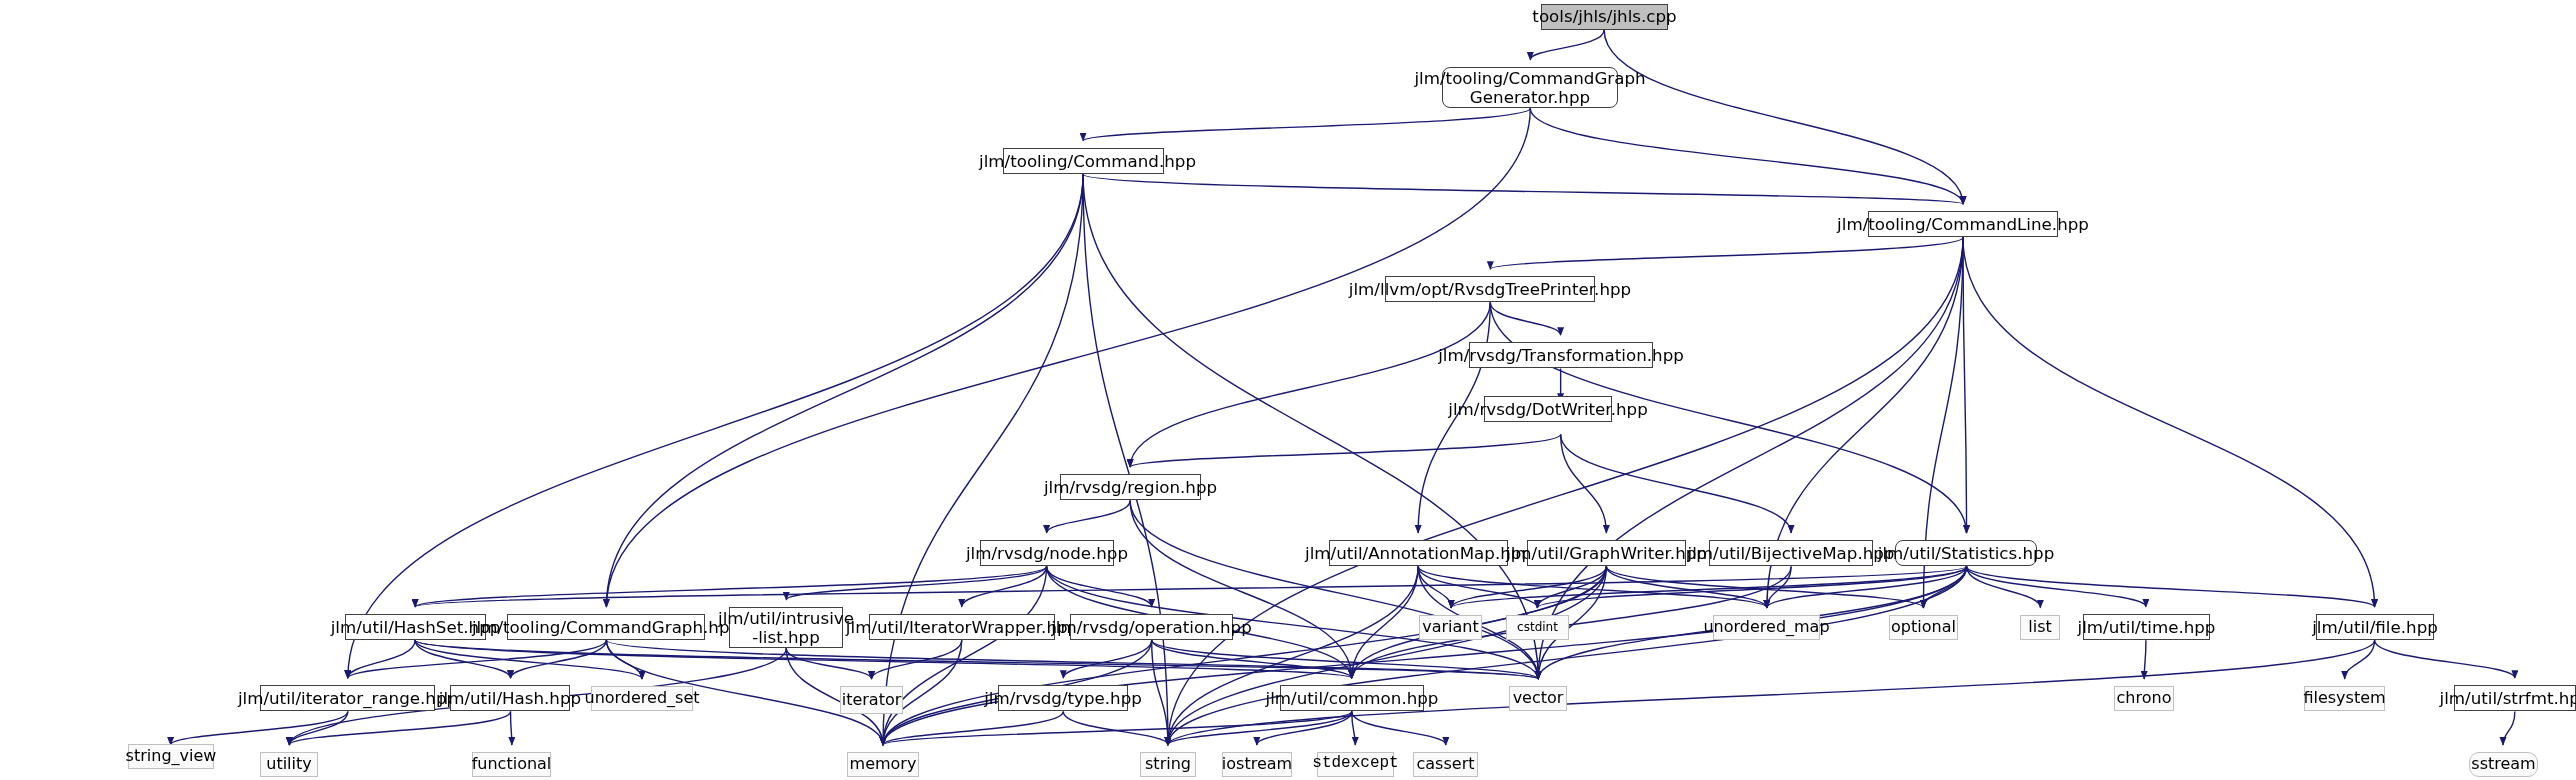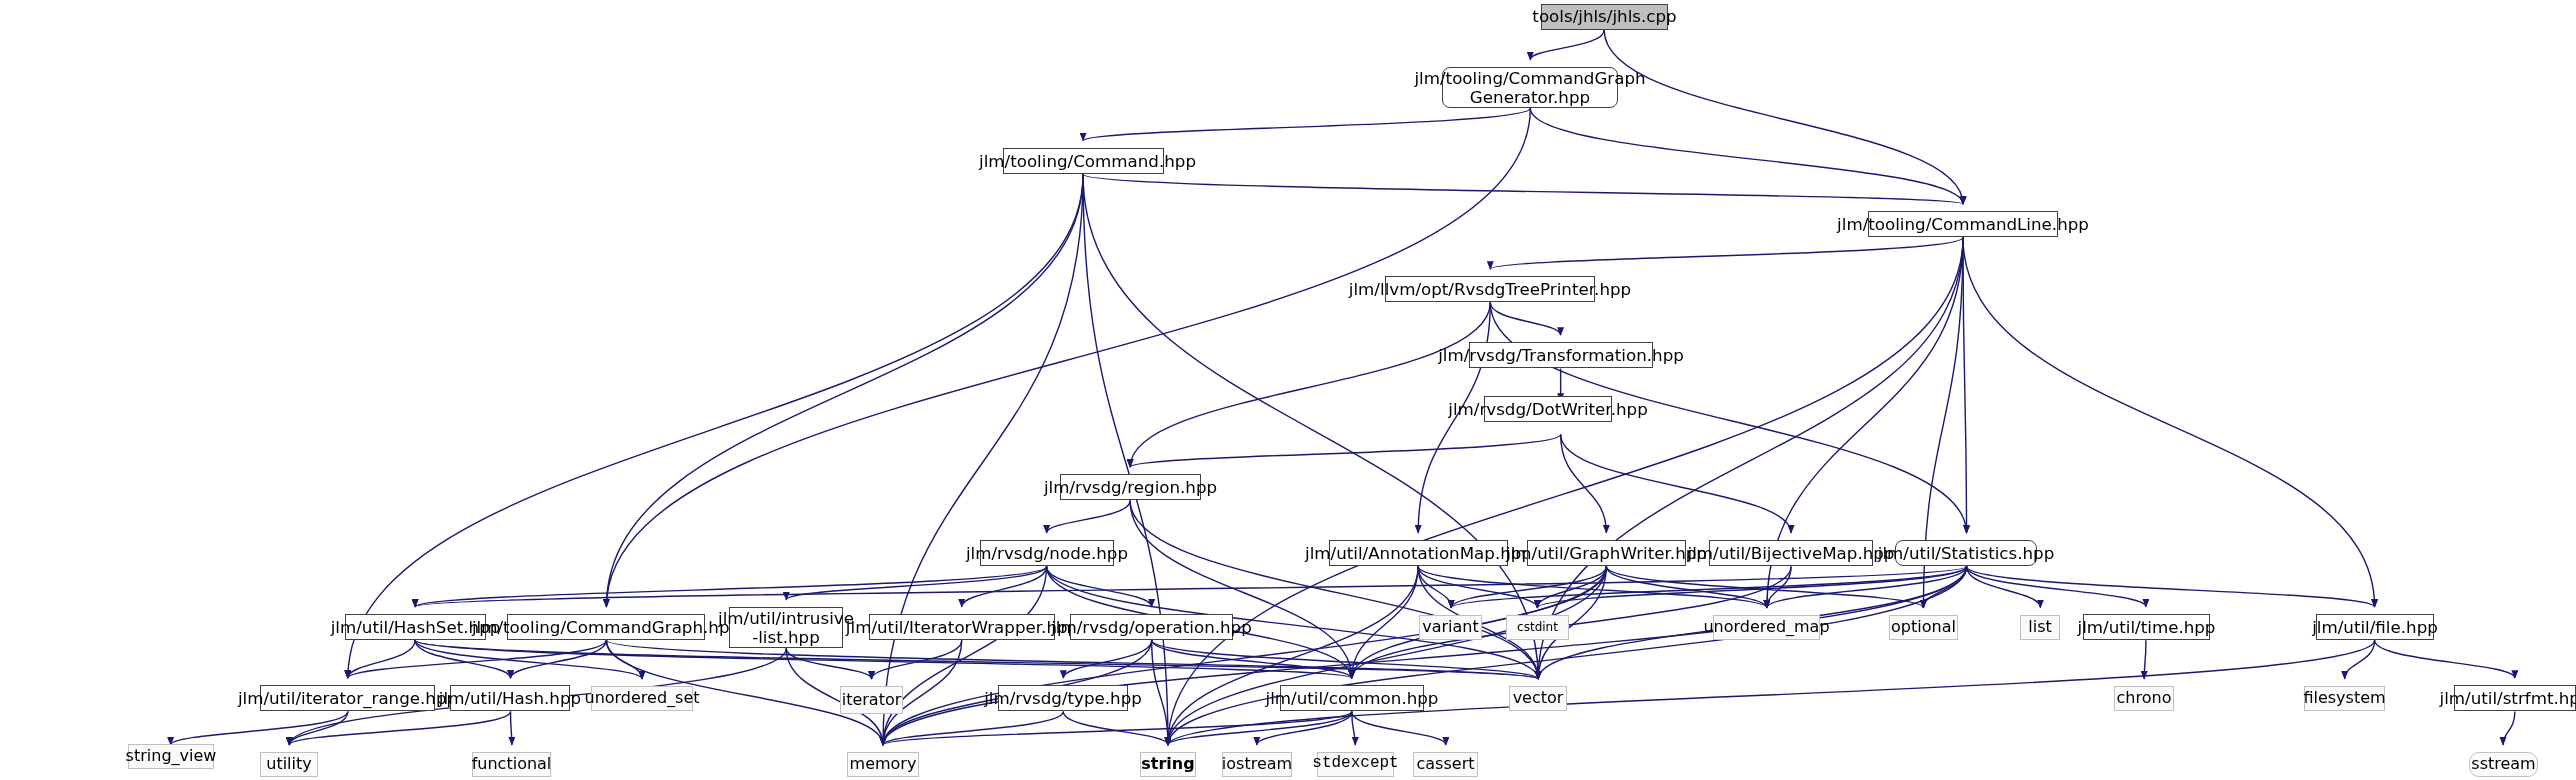--- a/index.html
+++ b/index.html
@@ -160,20 +160,20 @@
       <div class="node hdr" style="left: 998px; top: 685px; width: 130px; height: 26px;">jlm/rvsdg/type.hpp</div>
       <div class="node hdr" style="left: 1280px; top: 685px; width: 144px; height: 26px;">jlm/util/common.hpp</div>
       <div class="node sys" style="left: 1509px; top: 686px; width: 58px; height: 24.6px; font-size: 16px;">vector</div>
       <div class="node sys" style="left: 2114px; top: 686px; width: 60px; height: 24.6px; font-size: 16px;">chrono</div>
       <div class="node sys" style="left: 2304px; top: 686px; width: 81px; height: 24.6px; font-size: 16px;">filesystem</div>
       <div class="node hdr" style="left: 2454px; top: 685px; width: 122px; height: 26px;">jlm/util/strfmt.hpp</div>
       <div class="node sys" style="left: 128px; top: 716px; width: 86px; height: 24.6px; font-size: 16px; margin-top: 28px;">string_view</div>
       <div class="node sys" style="left: 260px; top: 752px; width: 58px; height: 24.6px; font-size: 16px;">utility</div>
       <div class="node sys" style="left: 472px; top: 752px; width: 79px; height: 24.6px; font-size: 16px;">functional</div>
       <div class="node sys" style="left: 847px; top: 752px; width: 72px; height: 24.6px; font-size: 16px;">memory</div>
-      <div class="node sys" style="left: 1140px; top: 752px; width: 56px; height: 24.6px; font-size: 16px; font-weight: bold;">string</div>
+      <div class="node sys" style="left: 1140px; top: 752px; width: 56px; height: 24.6px; font-size: 16px;">string</div>
       <div class="node sys" style="left: 1222px; top: 752px; width: 70px; height: 24.6px; font-size: 16px;">iostream</div>
       <div class="node sys" style="left: 1317px; top: 752px; width: 77px; height: 24.6px; font-size: 16px; font-family: Liberation Mono, monospace;">stdexcept</div>
       <div class="node sys" style="left: 1413px; top: 752px; width: 65px; height: 24.6px; font-size: 16px;">cassert</div>
       <div class="node sys" style="left: 2469px; top: 752px; width: 69px; height: 24.6px; font-size: 16px; border-radius: 10px;">sstream</div>
     </div>
 </div>
 
 
 </body></html>

